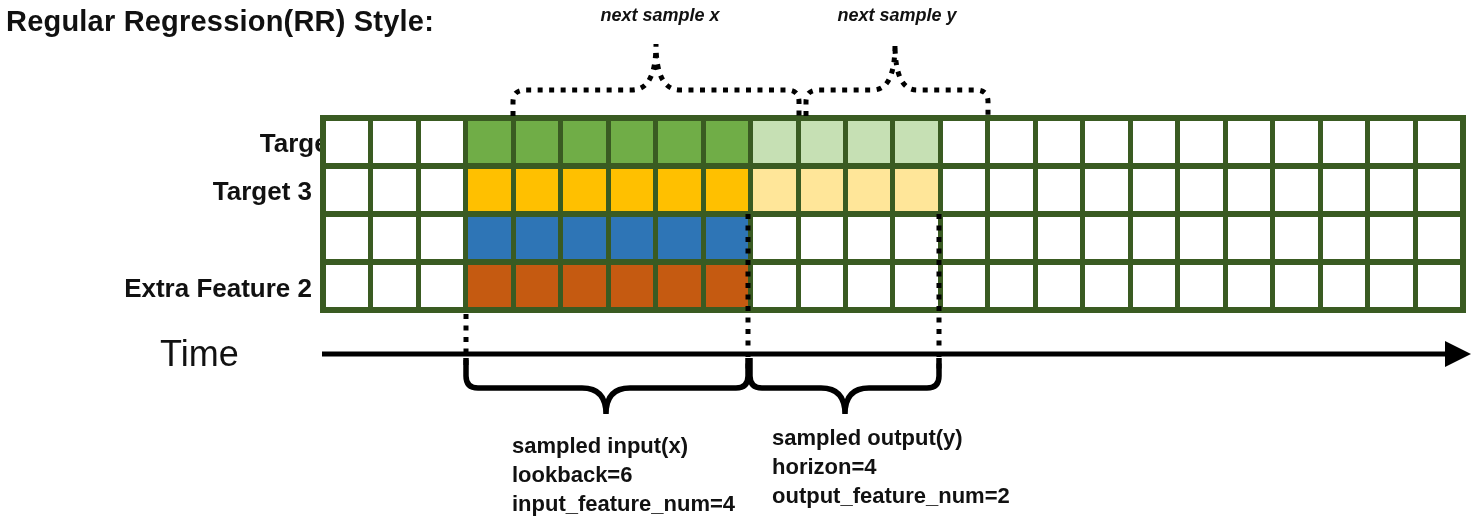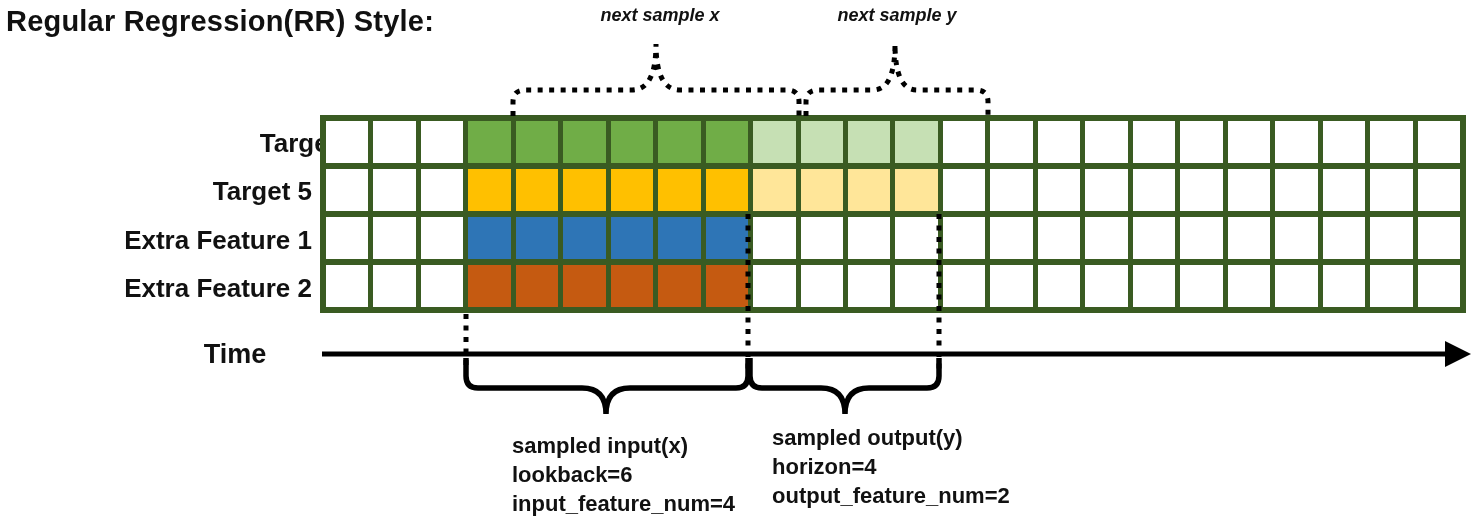--- a/index.html
+++ b/index.html
@@ -42,22 +42,22 @@
     text-align:right;
     font-size:26px;font-weight:bold;color:#111;
     white-space:nowrap;
   }
   #row-label-0{top:128px;padding-left:47px;}
   #row-label-1{top:176px;}
   #row-label-2{top:225px;}
   #row-label-3{top:273px;}
   .time-label{
     position:absolute;left:160px;top:339px;width:150px;height:30px;
-    line-height:30px;text-align:center;
-    font-size:27px;font-weight:bold;color:#111;
+    line-height:30px;text-align:left;
+    font-size:36px;font-weight:normal;color:#111;
   }
   svg.overlay{
     position:absolute;left:0;top:0;z-index:5;
     pointer-events:none;
   }
   .anno{
     position:absolute;top:423px;
     font-size:22px;font-weight:600;color:#111;
     line-height:29px;white-space:nowrap;
   }
@@ -68,22 +68,21 @@
 <body>
 
 <div id="canvas">
 
   <div class="title">Regular Regression(RR) Style:</div>
 
   <div class="top-label" id="nsx-label">next sample x</div>
   <div class="top-label" id="nsy-label">next sample y</div>
 
   <div class="row-label" id="row-label-0">Target 1</div>
-  <div class="row-label" id="row-label-1">Target 5</div>
-  <div class="row-label" id="row-label-2">Extra Feature 1</div>
+  <div class="row-label" id="row-label-1">Target 3</div>
   <div class="row-label" id="row-label-3">Extra Feature 2</div>
 
   <div id="sample-grid">
       <div class="cell"></div>
       <div class="cell"></div>
       <div class="cell"></div>
       <div class="cell" style="background: rgb(112, 173, 71);"></div>
       <div class="cell" style="background: rgb(112, 173, 71);"></div>
       <div class="cell" style="background: rgb(112, 173, 71);"></div>
       <div class="cell" style="background: rgb(112, 173, 71);"></div>

